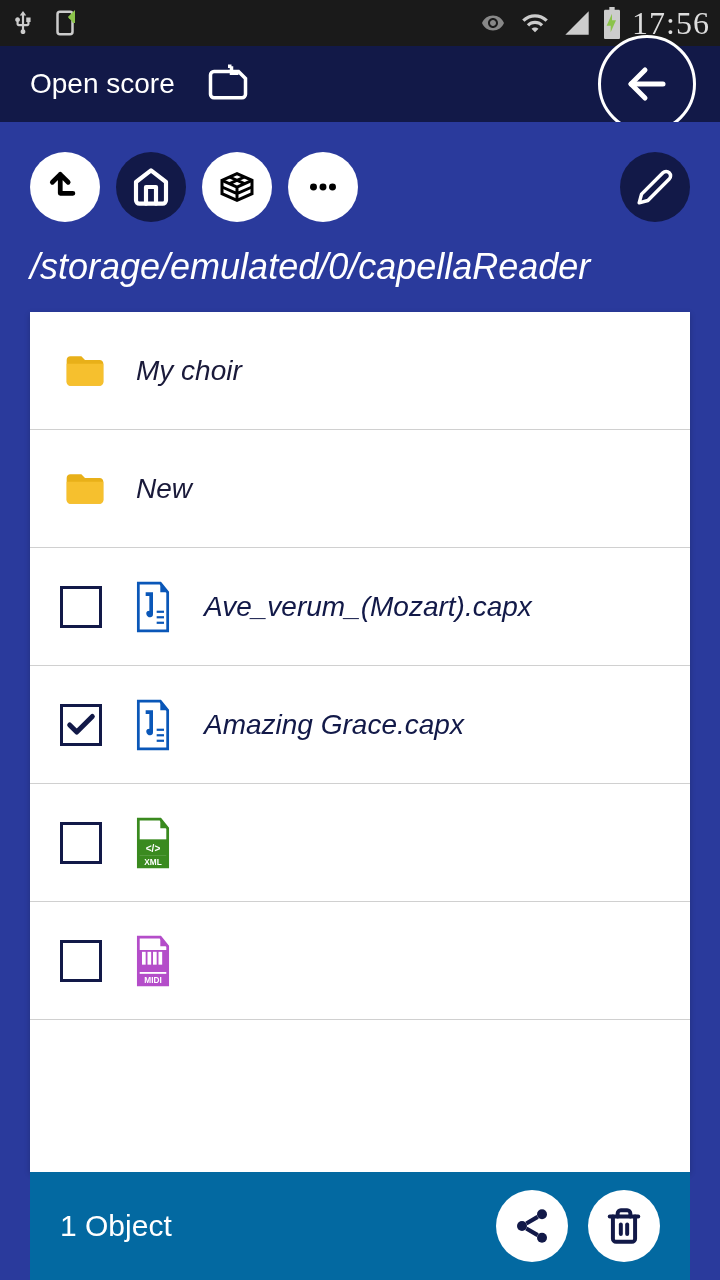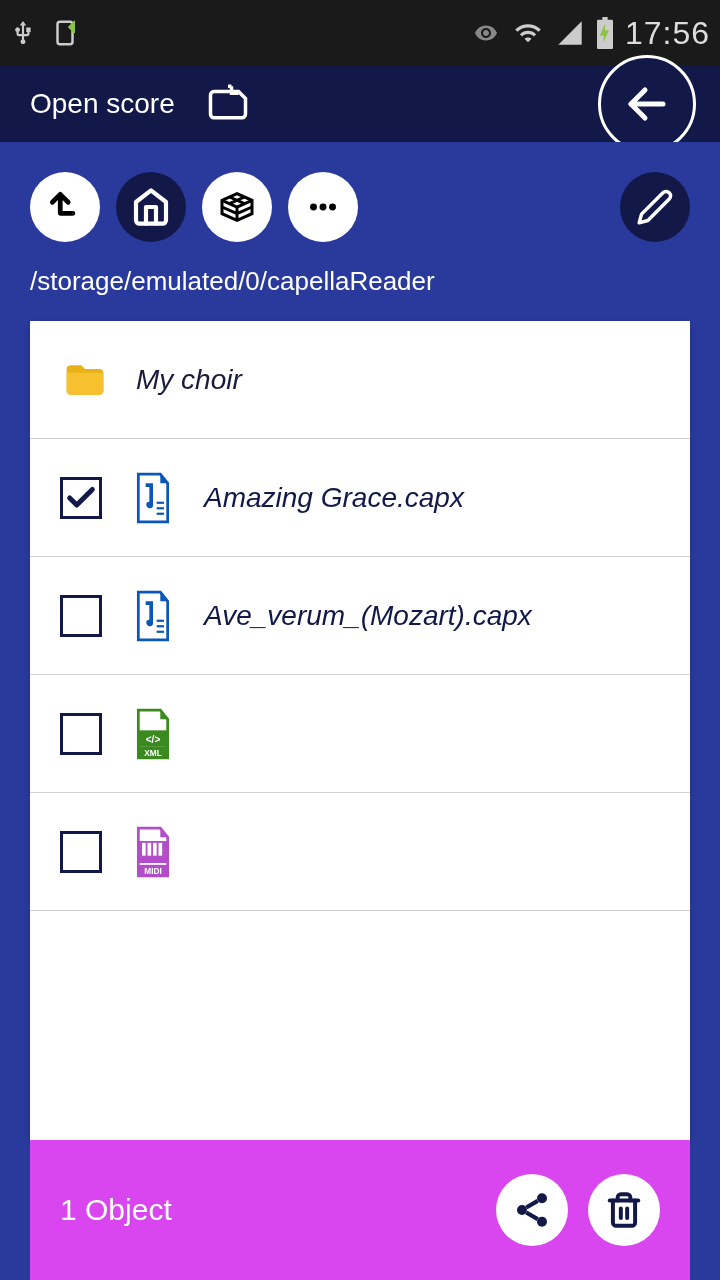--- a/index.html
+++ b/index.html
@@ -1,27 +1,28 @@
 <!DOCTYPE html>
 <html><head>
 <meta charset="utf-8">
 <style>
   * { box-sizing: border-box; margin: 0; padding: 0; }
   html, body { width: 720px; height: 1280px; font-family: Arial, sans-serif; overflow: hidden; }
   body { background: #2a3a9c; display: flex; flex-direction: column; }
 
   
   .status-bar {
-    height: 66px;
+    height: 46px;
     background: #1a1a1a;
     display: flex;
     align-items: center;
     justify-content: space-between;
     padding: 0 10px;
     color: #ccc;
+    font-family: Liberation Serif, serif;
   }
   .status-left { display: flex; gap: 14px; align-items: center; }
   .status-right { display: flex; gap: 10px; align-items: center; }
   .status-time { font-size: 32px; color: #ddd; letter-spacing: 1px; }
   .status-icon { display: inline-flex; }
 
   
   .app-bar {
     height: 76px;
     background: #121948;
@@ -56,22 +57,23 @@
   .tb-btn {
     width: 70px; height: 70px; border-radius: 50%;
     display: flex; align-items: center; justify-content: center;
     background: #fff;
   }
   .tb-btn.dark { background: #121948; }
   .tb-spacer { flex: 1; }
 
   .path {
     color: #fff;
-    font-size: 26px;
+    font-size: 36px;
     margin-bottom: 24px;
+    font-style: italic;
   }
 
   
   .file-list {
     background: #fff;
     flex: 1;
     overflow: hidden;
     display: flex;
     flex-direction: column;
     box-shadow: 0 2px 6px rgba(0,0,0,.2);
@@ -94,22 +96,22 @@
   .row .icon-slot { width: 50px; display:flex; justify-content:center; flex-shrink:0; }
   .row .label {
     font-size: 28px;
     font-style: italic;
     color: #121948;
   }
   .row.folder .label { color: #1a1a3a; }
 
   
   .bottom-bar {
-    height: 140px;
-    background: #d946ef;
+    height: 108px;
+    background: #0369a1;
     display: flex;
     align-items: center;
     justify-content: space-between;
     padding: 0 30px 0 30px;
     color: #fff;
   }
   .bottom-label { font-size: 30px; }
   .bottom-right { display: flex; gap: 20px; }
   .bottom-btn {
     width: 72px; height: 72px; border-radius: 50%;
@@ -220,53 +222,63 @@
       <div class="chk hidden"></div>
       <div class="icon-slot" style="margin-left:-68px;">
         <svg width="48" height="44" viewBox="0 0 24 24">
             <path fill="#e8b019" d="M10 4H4c-1.1 0-2 .9-2 2v12c0 1.1.9 2 2 2h16c1.1 0 2-.9 2-2V8c0-1.1-.9-2-2-2h-8l-2-2z"></path>
             <path fill="#f6c02e" d="M22 8H2v10c0 1.1.9 2 2 2h16c1.1 0 2-.9 2-2z"></path>
           </svg>
       </div>
       <span class="label">My choir</span>
     </div>
 
-
-    <div class="row">
-      <div class="chk">
-        <svg width="34" height="34" viewBox="0 0 24 24" fill="none" stroke="#121948" stroke-width="3.5" stroke-linecap="round" stroke-linejoin="round">
-            <polyline points="20 6 9 17 4 12"></polyline>
-          </svg>
-      </div>
-      <div class="icon-slot">
-        <svg width="44" height="52" viewBox="0 0 24 28">
-            <path fill="#fff" stroke="#0a57b8" stroke-width="1.5" d="M4 1h12l4 5v21H4z"></path>
-            <path fill="#0a57b8" d="M16 1v5h4z"></path>
-            <path fill="#0a57b8" d="M8 6 L12 6 L12 18 C12 20 10 20 9 19 C8 18 8 16 10 16 L10 8 L8 8 Z"></path>
-            <rect x="14" y="16" width="4" height="1.2" fill="#0a57b8"></rect>
-            <rect x="14" y="19" width="4" height="1.2" fill="#0a57b8"></rect>
-            <rect x="14" y="22" width="4" height="1.2" fill="#0a57b8"></rect>
-          </svg>
-      </div>
-      <span class="label">Amazing Grace.capx</span>
+    <div class="row folder">
+      <div class="chk hidden"></div>
+      <div class="icon-slot" style="margin-left:-68px;">
+        <svg width="48" height="44" viewBox="0 0 24 24">
+            <path fill="#e8b019" d="M10 4H4c-1.1 0-2 .9-2 2v12c0 1.1.9 2 2 2h16c1.1 0 2-.9 2-2V8c0-1.1-.9-2-2-2h-8l-2-2z"></path>
+            <path fill="#f6c02e" d="M22 8H2v10c0 1.1.9 2 2 2h16c1.1 0 2-.9 2-2z"></path>
+          </svg>
+      </div>
+      <span class="label">New</span>
     </div>
 
     <div class="row">
       <div class="chk"></div>
       <div class="icon-slot">
         <svg width="44" height="52" viewBox="0 0 24 28">
             <path fill="#fff" stroke="#0a57b8" stroke-width="1.5" d="M4 1h12l4 5v21H4z"></path>
             <path fill="#0a57b8" d="M16 1v5h4z"></path>
             <path fill="#0a57b8" d="M8 6 L12 6 L12 18 C12 20 10 20 9 19 C8 18 8 16 10 16 L10 8 L8 8 Z"></path>
             <rect x="14" y="16" width="4" height="1.2" fill="#0a57b8"></rect>
             <rect x="14" y="19" width="4" height="1.2" fill="#0a57b8"></rect>
             <rect x="14" y="22" width="4" height="1.2" fill="#0a57b8"></rect>
           </svg>
       </div>
       <span class="label">Ave_verum_(Mozart).capx</span>
+    </div>
+
+    <div class="row">
+      <div class="chk">
+        <svg width="34" height="34" viewBox="0 0 24 24" fill="none" stroke="#121948" stroke-width="3.5" stroke-linecap="round" stroke-linejoin="round">
+            <polyline points="20 6 9 17 4 12"></polyline>
+          </svg>
+      </div>
+      <div class="icon-slot">
+        <svg width="44" height="52" viewBox="0 0 24 28">
+            <path fill="#fff" stroke="#0a57b8" stroke-width="1.5" d="M4 1h12l4 5v21H4z"></path>
+            <path fill="#0a57b8" d="M16 1v5h4z"></path>
+            <path fill="#0a57b8" d="M8 6 L12 6 L12 18 C12 20 10 20 9 19 C8 18 8 16 10 16 L10 8 L8 8 Z"></path>
+            <rect x="14" y="16" width="4" height="1.2" fill="#0a57b8"></rect>
+            <rect x="14" y="19" width="4" height="1.2" fill="#0a57b8"></rect>
+            <rect x="14" y="22" width="4" height="1.2" fill="#0a57b8"></rect>
+          </svg>
+      </div>
+      <span class="label">Amazing Grace.capx</span>
     </div>
 
     <div class="row">
       <div class="chk"></div>
       <div class="icon-slot">
         <svg width="44" height="52" viewBox="0 0 24 28">
             <path fill="#fff" stroke="#3a8a1f" stroke-width="1.5" d="M4 1h12l4 5v21H4z"></path>
             <path fill="#3a8a1f" d="M16 1v5h4z"></path>
             <rect x="4" y="12" width="16" height="9" fill="#3a8a1f"></rect>
             <text x="12" y="19" text-anchor="middle" fill="#fff" font-size="5.5" font-family="Arial" font-weight="bold">&lt;/&gt;</text>

